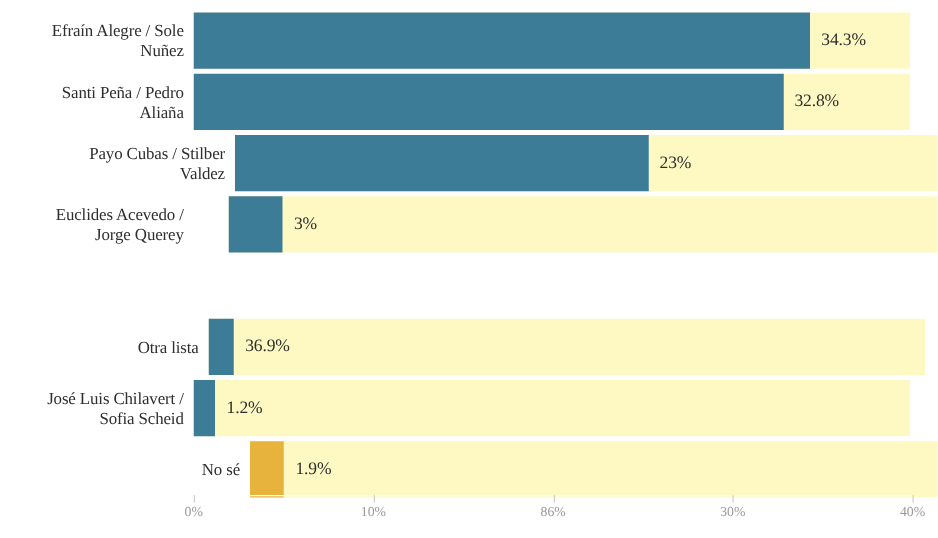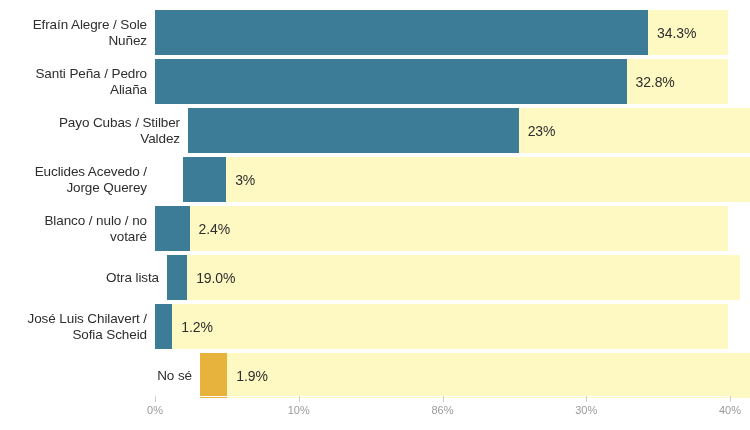--- a/index.html
+++ b/index.html
@@ -11,20 +11,21 @@
     width: 750px;
     height: 430px;
     font-family: "Liberation Sans", sans-serif;
     overflow: hidden;
   }
   #chart-root {
     position: relative;
     width: 750px;
     height: 419px;
     background: #ffffff;
+    font-family: Liberation Serif, serif;
   }
   .plot-area {
     position: absolute;
     left: 0;
     top: 0;
     width: 750px;
     height: 396px;
   }
   .bar-row {
     position: absolute;
@@ -134,33 +135,25 @@
         </div>
       </div>
       <div class="bar-row" style="top: 157px; gap: 28px;">
         <div class="cat-label">Euclides Acevedo /
 Jorge Querey</div>
         <div class="track">
           <div class="bar" style="width: 43.125px; background: rgb(61, 124, 150);"></div>
           <div class="value-label" style="left: 52.125px;">3%</div>
         </div>
       </div>
-      <div class="bar-row" style="top: 206px;">
-        <div class="cat-label">Blanco / nulo / no
-votaré</div>
-        <div class="track">
-          <div class="bar" style="width: 34.5px; background: rgb(61, 124, 150);"></div>
-          <div class="value-label" style="left: 43.5px;">2.4%</div>
-        </div>
-      </div>
       <div class="bar-row" style="top: 255px; margin-left: 12px;">
         <div class="cat-label">Otra lista</div>
         <div class="track">
           <div class="bar" style="width: 20.125px; background: rgb(61, 124, 150);"></div>
-          <div class="value-label" style="left: 29.125px;">19.0%</div>
+          <div class="value-label" style="left: 29.125px;">36.9%</div>
         </div>
       </div>
       <div class="bar-row" style="top: 304px;">
         <div class="cat-label">José Luis Chilavert /
 Sofia Scheid</div>
         <div class="track">
           <div class="bar" style="width: 17.25px; background: rgb(61, 124, 150);"></div>
           <div class="value-label" style="left: 26.25px;">1.2%</div>
         </div>
       </div>

